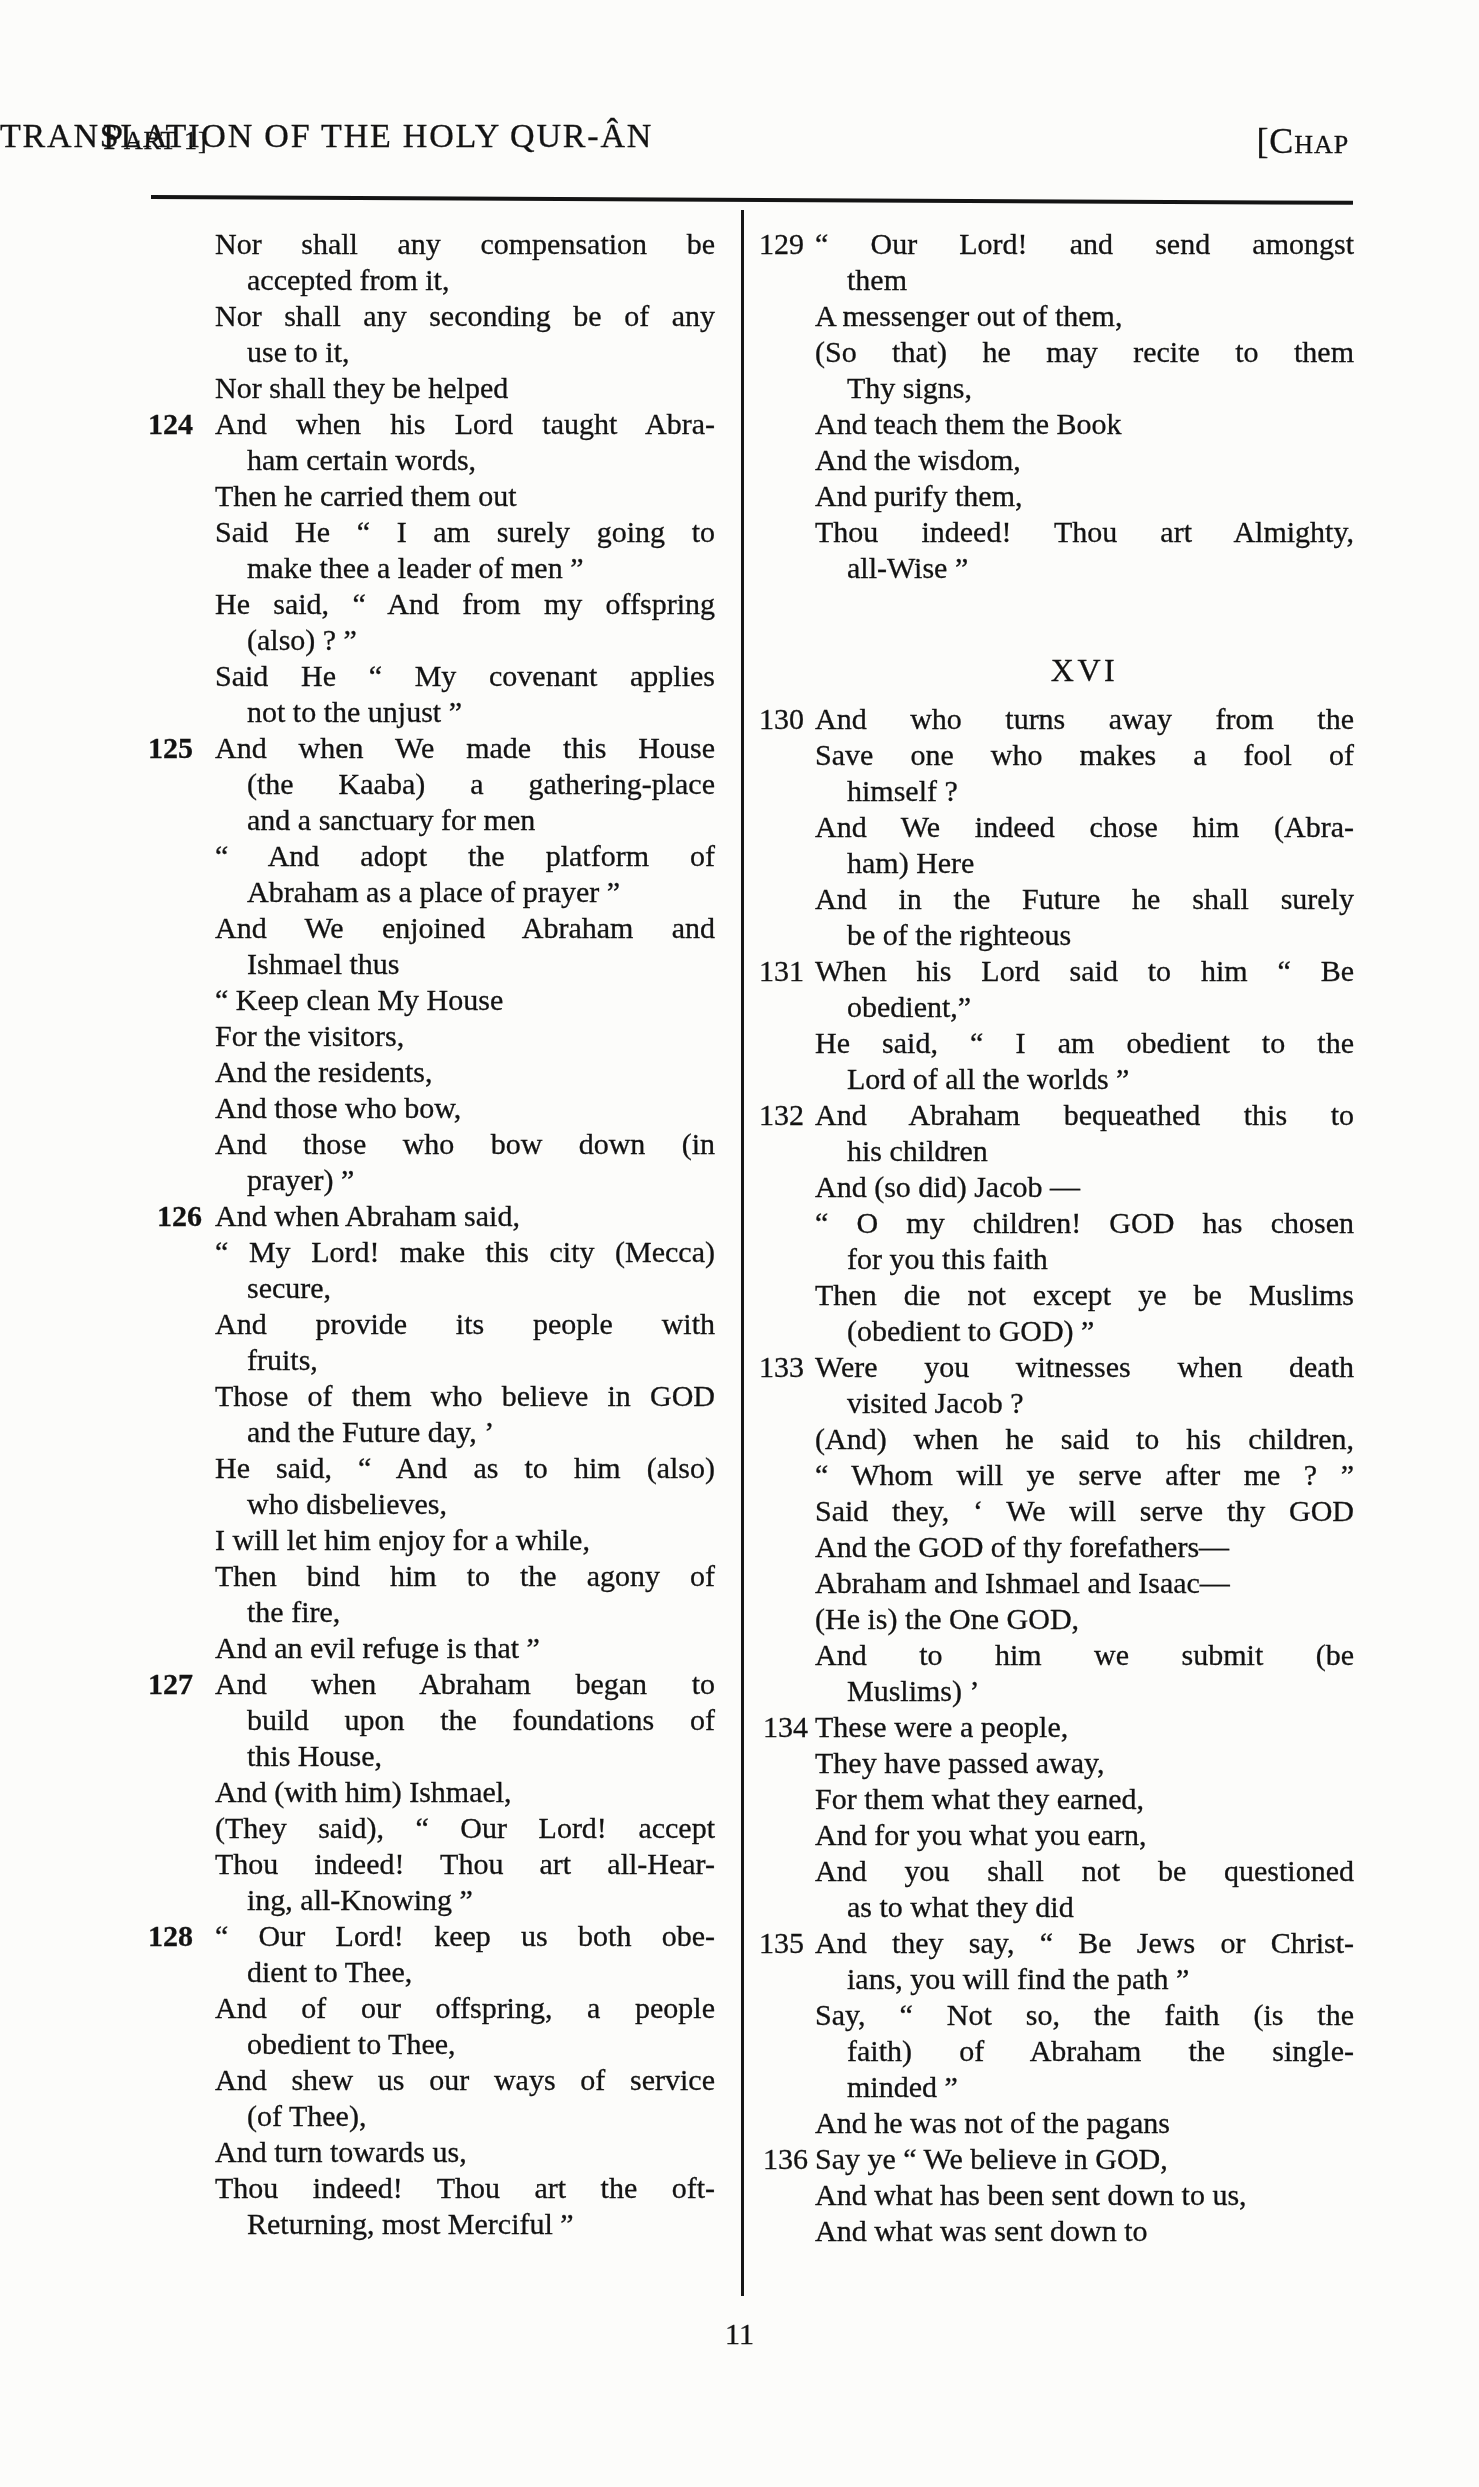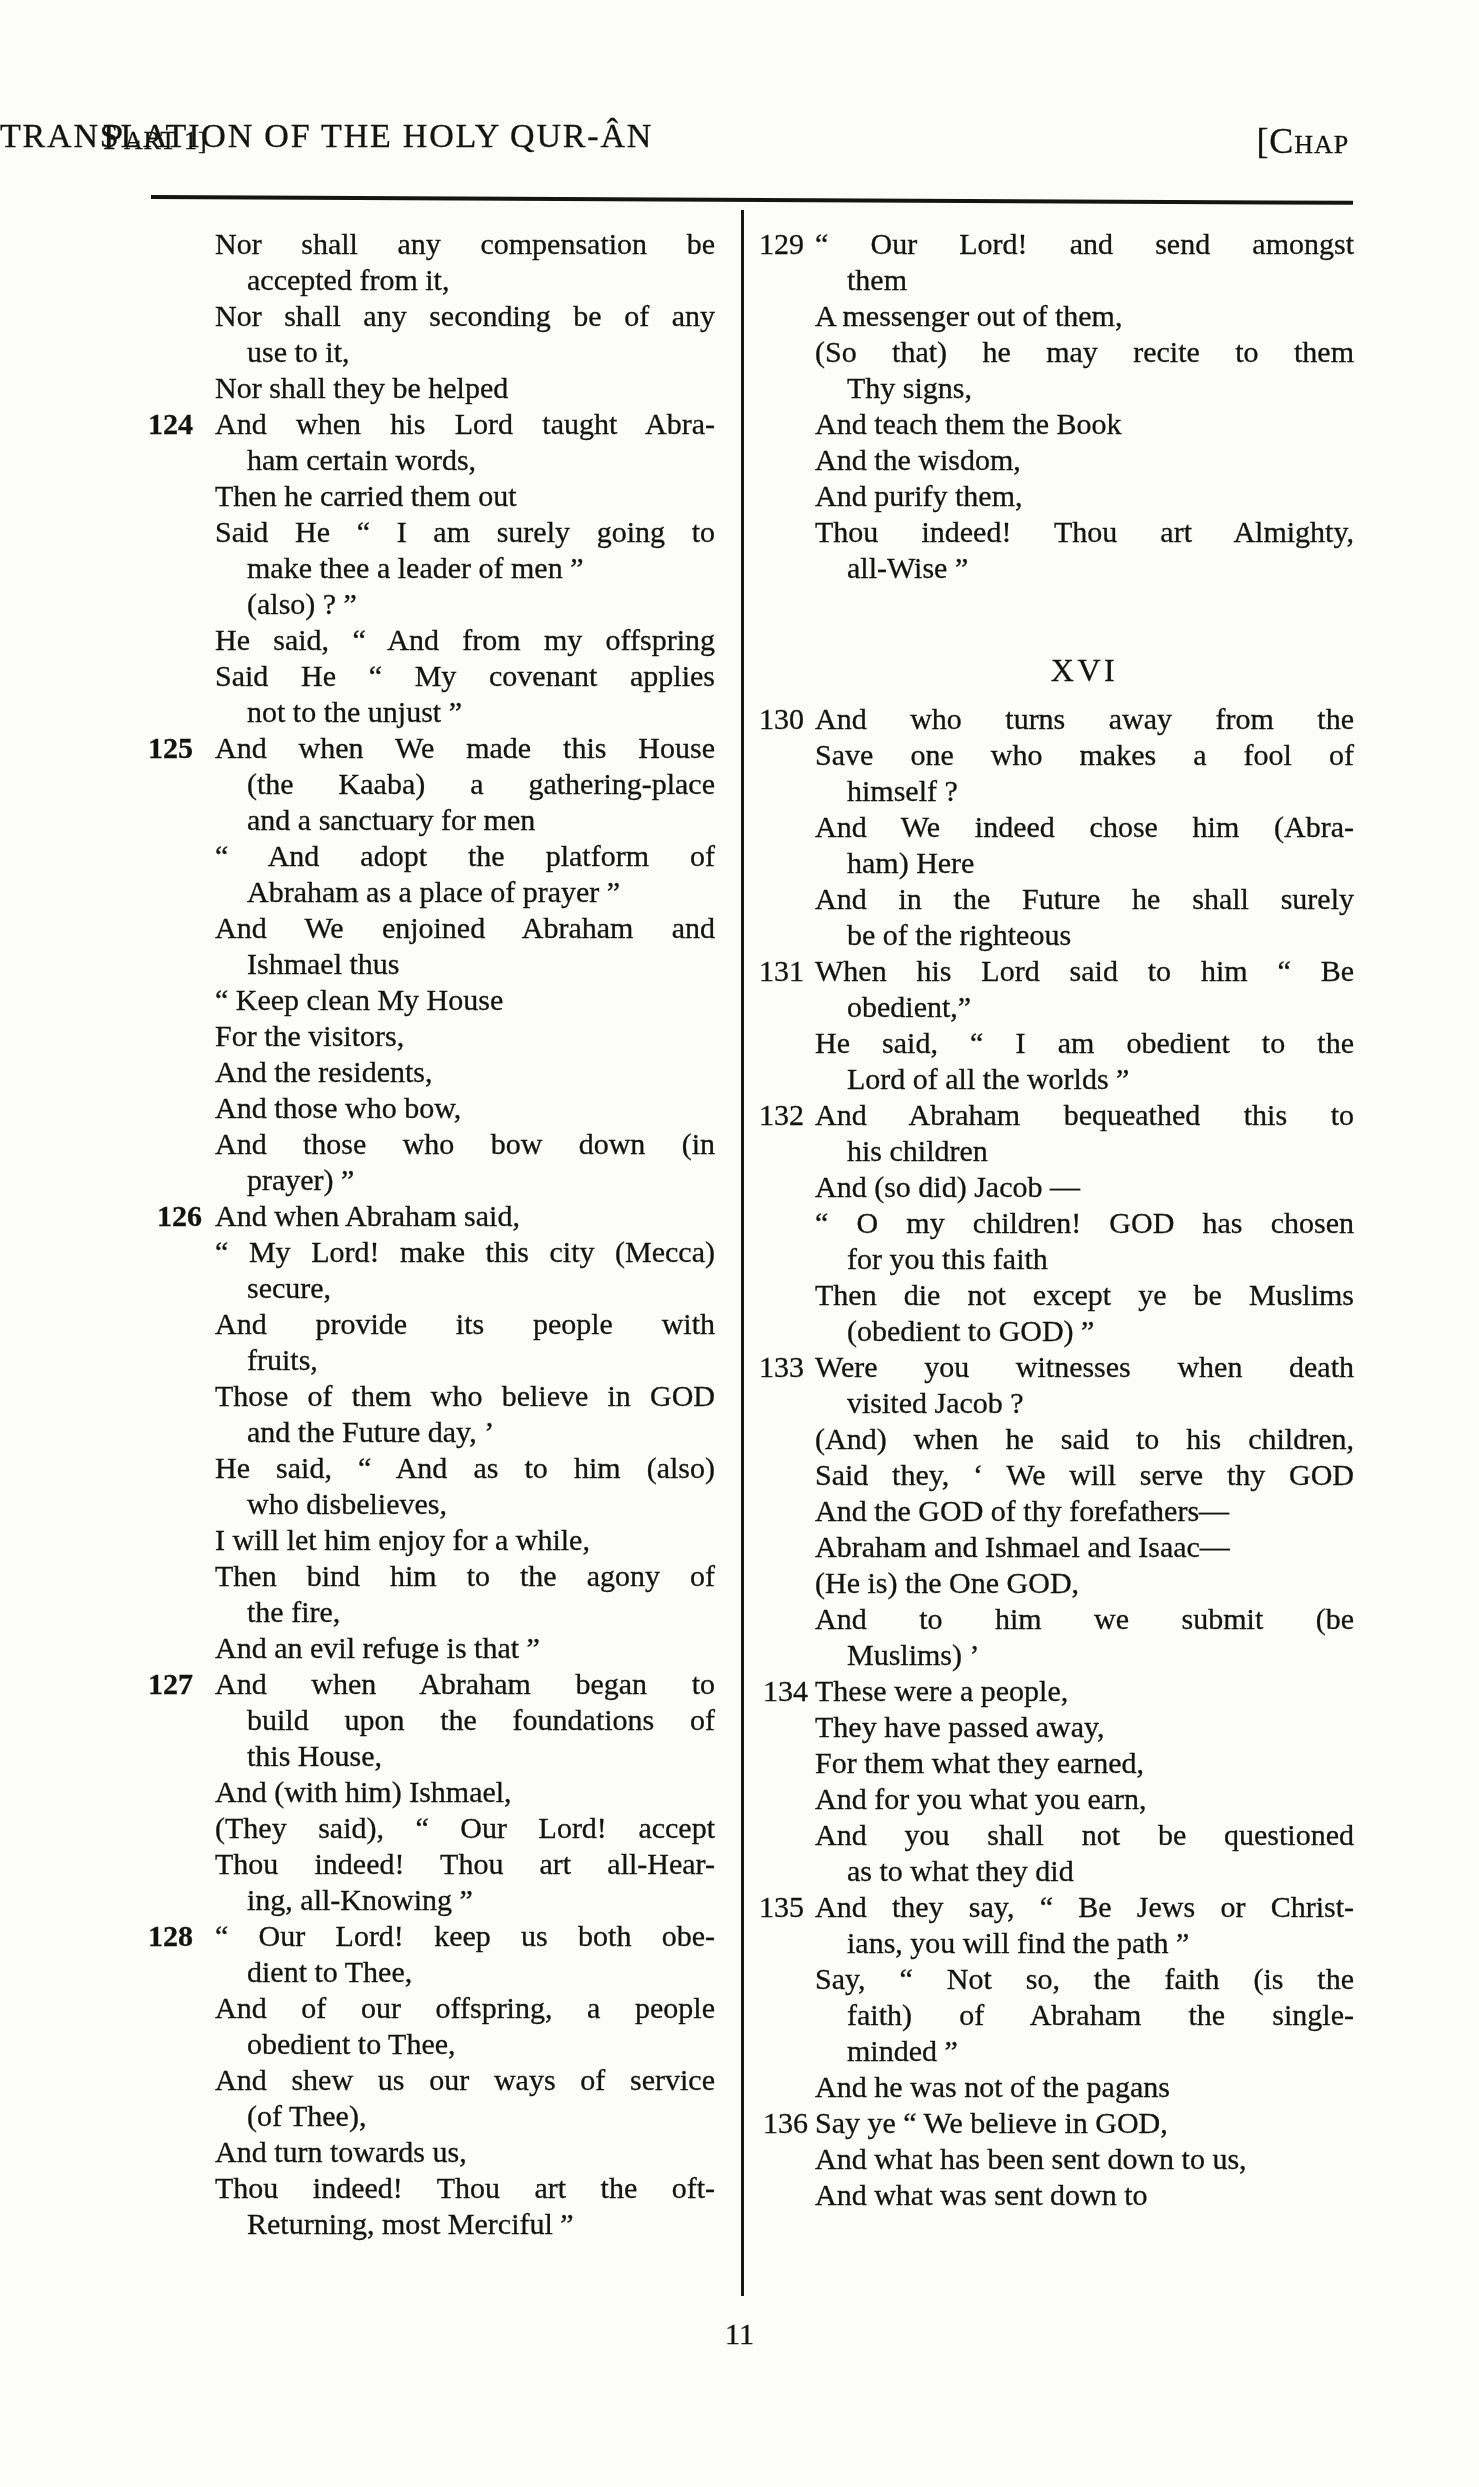--- a/index.html
+++ b/index.html
@@ -87,22 +87,22 @@
       <div class="line j">Nor shall any compensation be</div>
       <div class="line i1">accepted from it,</div>
       <div class="line j">Nor shall any seconding be of any</div>
       <div class="line i1">use to it,</div>
       <div class="line">Nor shall they be helped</div>
       <div class="line j"><span class="vnum">124</span>And when his Lord taught Abra-</div>
       <div class="line i1">ham certain words,</div>
       <div class="line">Then he carried them out</div>
       <div class="line j">Said He  “ I am surely going to</div>
       <div class="line i1">make thee a leader of men ”</div>
+      <div class="line j">He said, “ And from my offspring</div>
       <div class="line i1">(also) ? ”</div>
-      <div class="line j">He said, “ And from my offspring</div>
       <div class="line j">Said He  “ My covenant applies</div>
       <div class="line i1">not to the unjust ”</div>
       <div class="line j"><span class="vnum">125</span>And when We made this House</div>
       <div class="line i1 j">(the Kaaba) a gathering-place</div>
       <div class="line i1">and a sanctuary for men</div>
       <div class="line j">“ And adopt the platform of</div>
       <div class="line i1">Abraham as a place of prayer ”</div>
       <div class="line j">And We enjoined Abraham and</div>
       <div class="line i1">Ishmael thus</div>
       <div class="line">“ Keep clean My House</div>
@@ -173,20 +173,21 @@
         <div class="line j"><span class="vnum">132</span>And Abraham bequeathed this to</div>
         <div class="line i1">his children</div>
         <div class="line">And (so did) Jacob —</div>
         <div class="line j">“ O my children! GOD has chosen</div>
         <div class="line i1">for you this faith</div>
         <div class="line j">Then die not except ye be Muslims</div>
         <div class="line i1">(obedient to GOD) ”</div>
         <div class="line j"><span class="vnum">133</span>Were you witnesses when death</div>
         <div class="line i1">visited Jacob ?</div>
         <div class="line j">(And) when he said to his children,</div>
+        <div class="line j">“ Whom will ye serve after me ? ”</div>
         <div class="line j">Said they, ‘ We will serve thy GOD</div>
         <div class="line">And the GOD of thy forefathers—</div>
         <div class="line">Abraham and Ishmael and Isaac—</div>
         <div class="line">(He is) the One GOD,</div>
         <div class="line j">And to him we submit (be</div>
         <div class="line i1">Muslims) ’</div>
         <div class="line"><span class="vnum">134</span>These were a people,</div>
         <div class="line">They have passed away,</div>
         <div class="line">For them what they earned,</div>
         <div class="line">And for you what you earn,</div>

